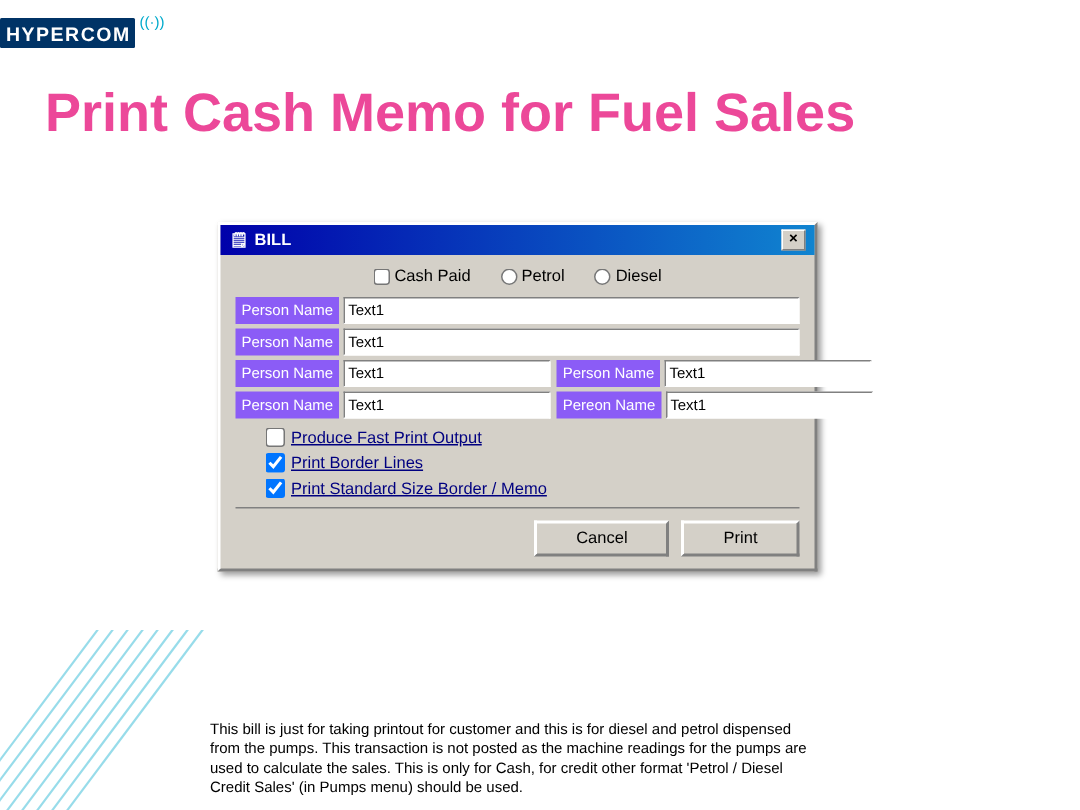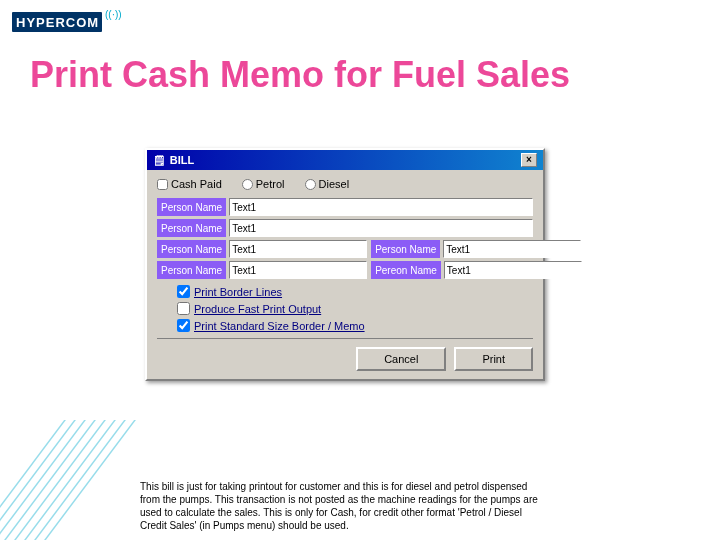--- a/index.html
+++ b/index.html
@@ -8,21 +8,21 @@
       height: 540px;
       background: #ffffff;
       font-family: Arial, sans-serif;
       overflow: hidden;
       position: relative;
     }
 
     
     .header-bar {
       background: #ffffff;
-      padding: 8px 12px;
+      padding: 8px 0;
       display: flex;
       align-items: center;
     }
 
     .logo-container {
       display: flex;
       align-items: center;
     }
 
     
@@ -89,20 +89,21 @@
     .dialog-body {
       padding: 8px 10px;
     }
 
     
     .radio-row {
       display: flex;
       align-items: center;
       gap: 20px;
       margin-bottom: 8px;
+      justify-content: center;
     }
 
     .radio-item {
       display: flex;
       align-items: center;
       gap: 3px;
       font-size: 11px;
       color: #000000;
     }
 
@@ -323,26 +324,26 @@
         <input class="field-input" type="text" style="flex: 1 1 0%;" value="Text1">
       </div>
       <div style="display:flex; align-items:center; gap:3px; flex:1;">
         <span class="field-label">Pereon Name</span>
         <input class="field-input" type="text" style="flex: 1 1 0%;" value="Text1">
       </div>
     </div>
 
     <div class="checks-section">
       <label class="check-row">
+        <input type="checkbox" style="">
+        <span class="check-label">Produce Fast Print Output</span>
+      </label>
+      <label class="check-row">
         <input type="checkbox" checked="" style="">
         <span class="check-label">Print Border Lines</span>
-      </label>
-      <label class="check-row">
-        <input type="checkbox" style="">
-        <span class="check-label">Produce Fast Print Output</span>
       </label>
       <label class="check-row">
         <input type="checkbox" checked="" style="">
         <span class="check-label">Print Standard Size Border / Memo</span>
       </label>
     </div>
 
     <hr class="separator">
 
     <div class="buttons-row">

